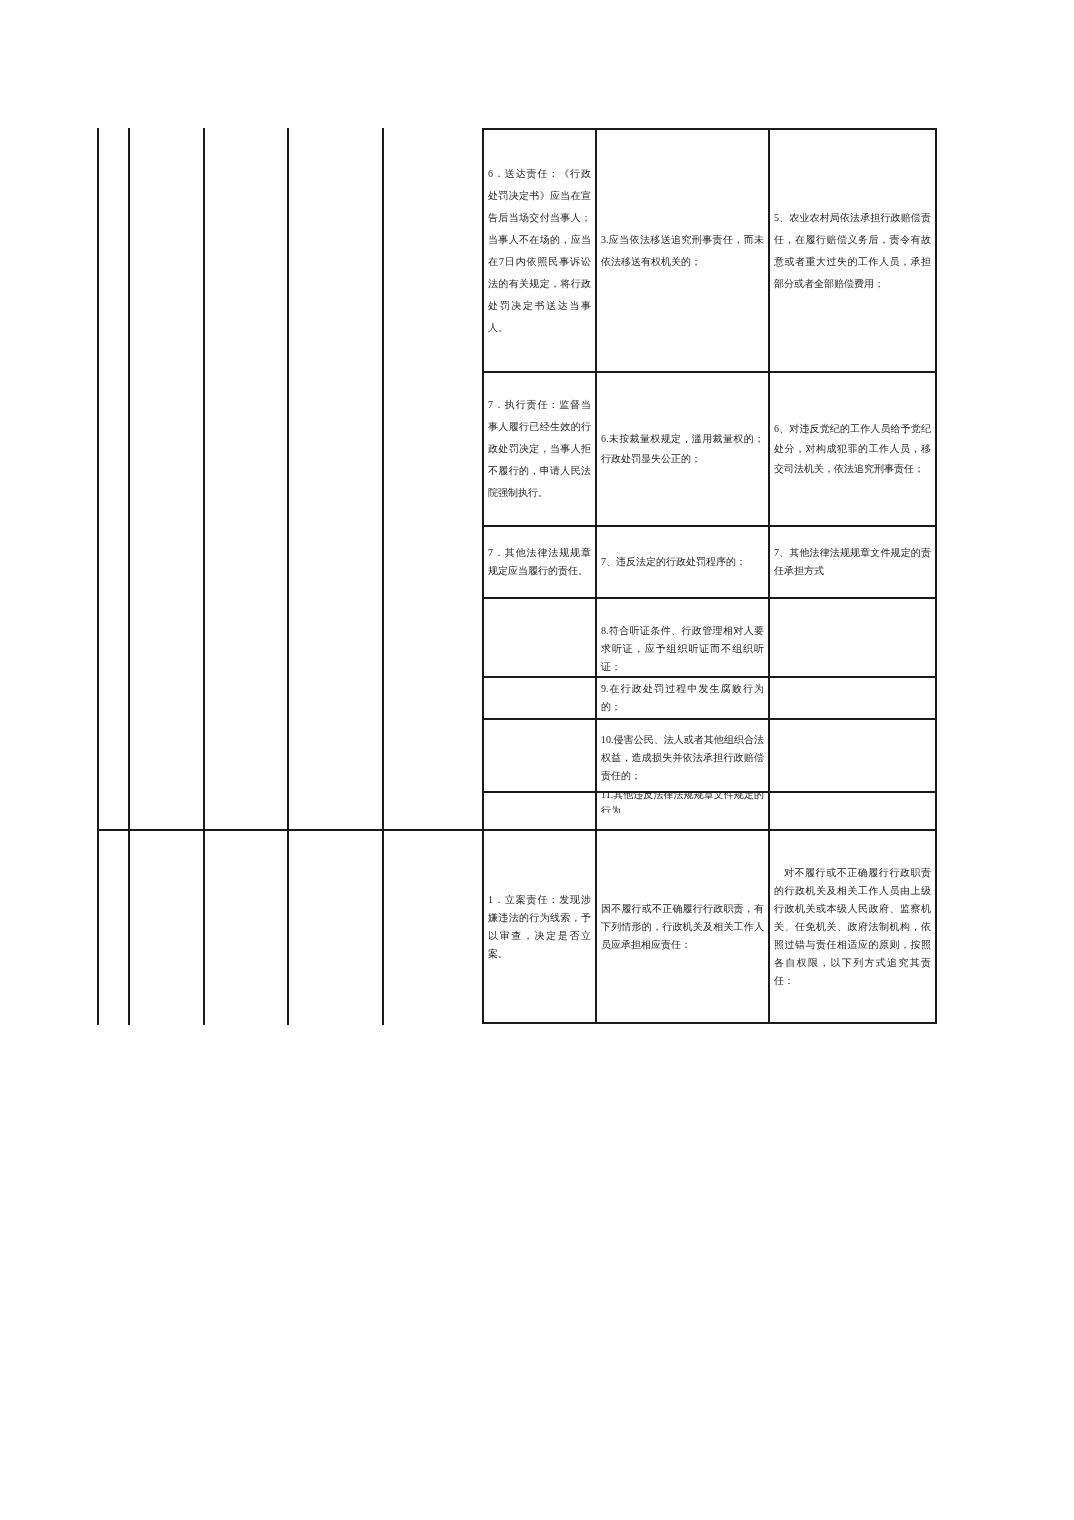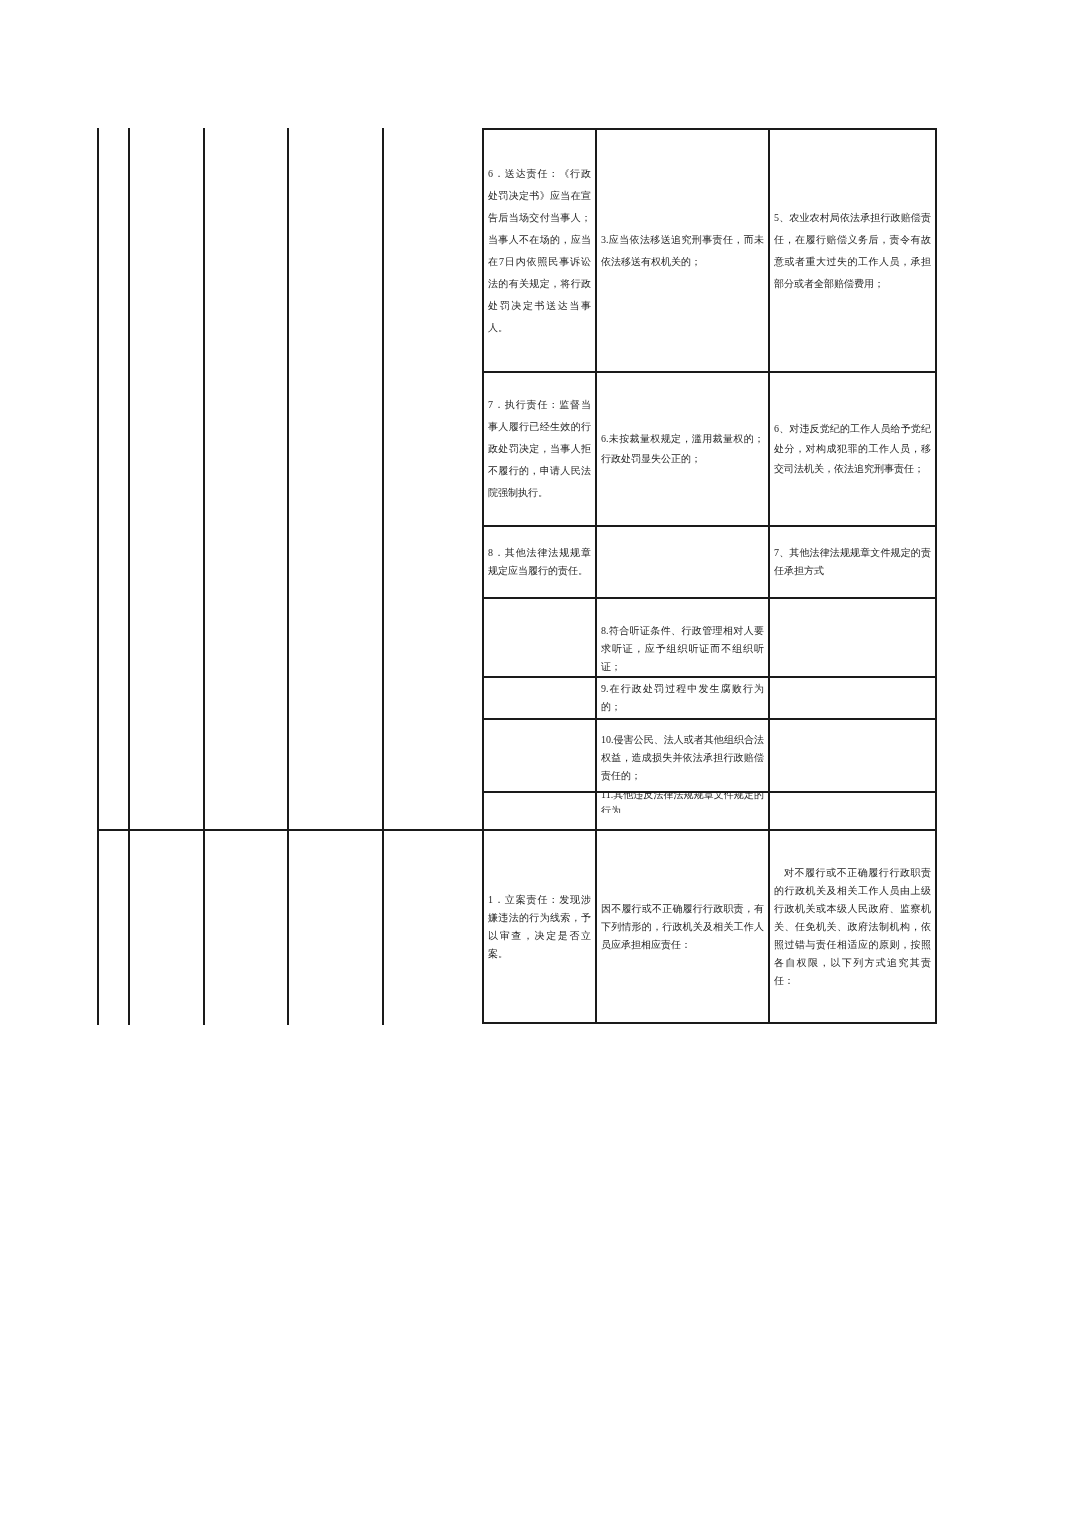--- a/index.html
+++ b/index.html
@@ -69,28 +69,31 @@
     <div class="hl-major" style="top:701px"></div>
     <div class="hl" style="top:894px"></div>
 
     <div class="cell colF r1 lh22">
       <span>6．送达责任：《行政处罚决定书》应当在宣告后当场交付当事人；当事人不在场的，应当在7日内依照民事诉讼法的有关规定，将行政处罚决定书送达当事人。</span>
     </div>
     <div class="cell colF r2 lh22">
       <span>7．执行责任：监督当事人履行已经生效的行政处罚决定，当事人拒不履行的，申请人民法院强制执行。</span>
     </div>
     <div class="cell colF r3 lh18">
-      <span>8．其他法律法规规章规定应当履行的责任。</span>
+      <span>7．其他法律法规规章规定应当履行的责任。</span>
     </div>
 
     <div class="cell colG r1 lh22">
       <span>3.应当依法移送追究刑事责任，而未依法移送有权机关的；</span>
     </div>
     <div class="cell colG r2 lh20">
       <span>6.未按裁量权规定，滥用裁量权的；行政处罚显失公正的；</span>
+    </div>
+    <div class="cell colG r3 lh18">
+      <span>7、违反法定的行政处罚程序的；</span>
     </div>
     <div class="cell colG r4 lh18">
       <span>8.符合听证条件、行政管理相对人要求听证，应予组织听证而不组织听证；</span>
     </div>
     <div class="cell colG r5 lh18">
       <span>9.在行政处罚过程中发生腐败行为的；</span>
     </div>
     <div class="cell colG r6 lh18">
       <span>10.侵害公民、法人或者其他组织合法权益，造成损失并依法承担行政赔偿责任的；</span>
     </div>

